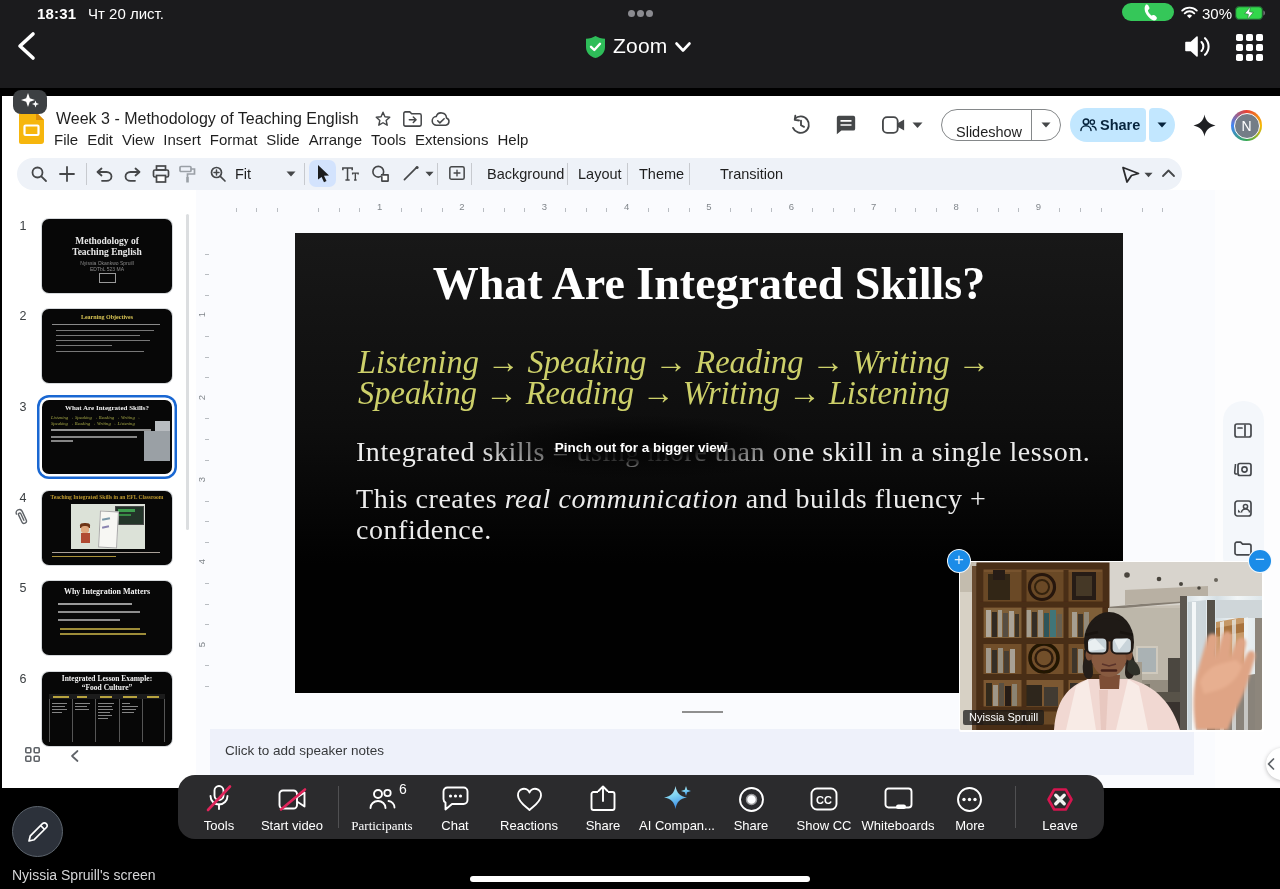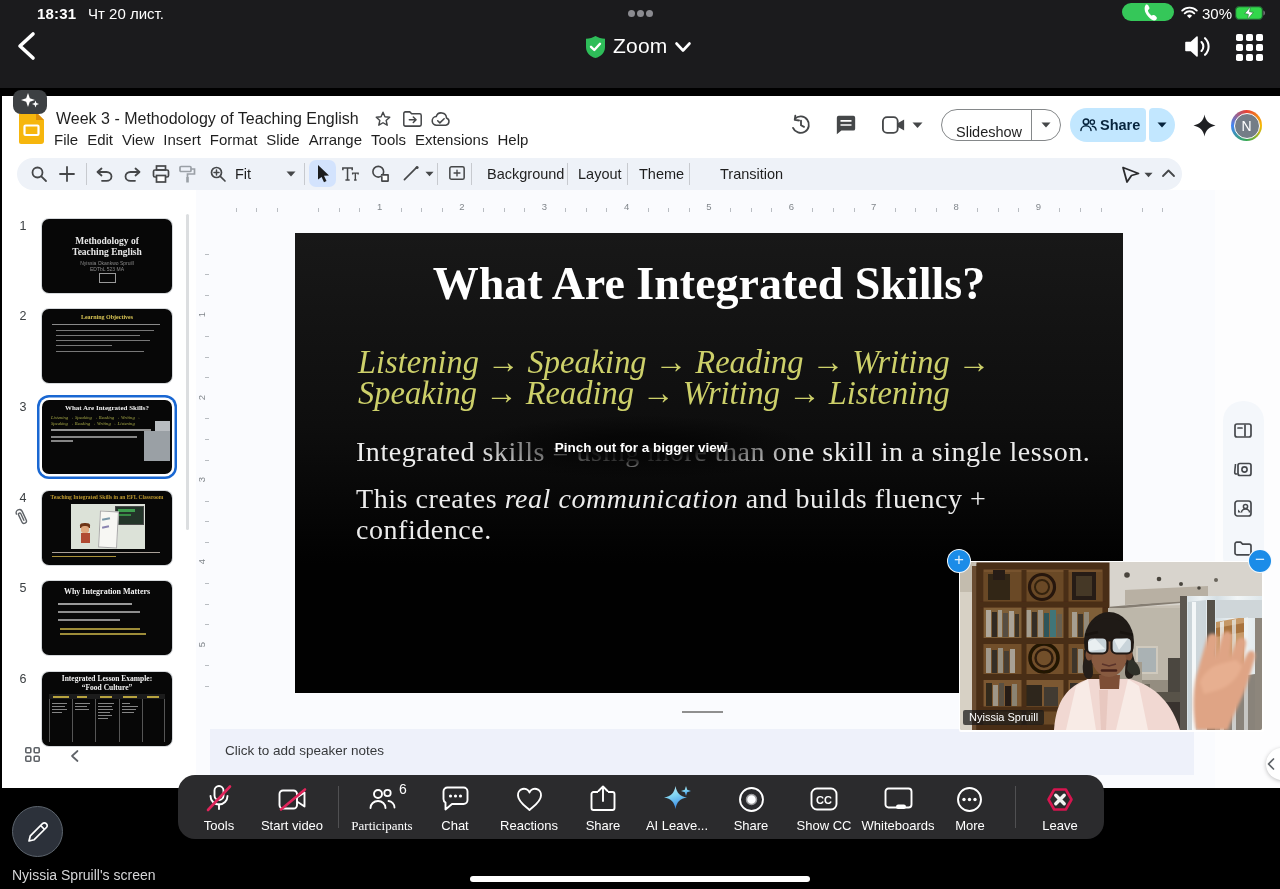--- a/index.html
+++ b/index.html
@@ -476,21 +476,21 @@
 <div class="abs" id="blackbottom"></div>
 <div class="abs" id="ztoolbar"></div>
 <div class="abs zsep" style="left:338px;"></div>
 <div class="abs zsep" style="left:1015px;"></div>
 <div class="abs zlabel" style="left:164px;">Tools</div>
 <div class="abs zlabel" style="left:237px;">Start video</div>
 <div class="abs zlabel" style="left:327px;font-family:Liberation Serif, serif;">Participants</div>
 <div class="abs zlabel" style="left:400px;">Chat</div>
 <div class="abs zlabel" style="left:474px;">Reactions</div>
 <div class="abs zlabel" style="left:548px;">Share</div>
-<div class="abs zlabel" style="left:622px;">AI Leave...</div>
+<div class="abs zlabel" style="left:622px;">AI Compan...</div>
 <div class="abs zlabel" style="left:696px;">Share</div>
 <div class="abs zlabel" style="left:769px;">Show CC</div>
 <div class="abs zlabel" style="left:843px;">Whiteboards</div>
 <div class="abs zlabel" style="left:915px;">More</div>
 <div class="abs zlabel" style="left:1005px;">Leave</div>
 <svg style="left:206px;top:784px;" width="26" height="30" viewBox="0 0 26 30">
   <rect x="8.5" y="2" width="9" height="14" rx="4.5" fill="none" stroke="#fff" stroke-width="1.9"></rect>
   <path d="M4.5,12 a8.5,8.5 0 0 0 17,0" fill="none" stroke="#fff" stroke-width="1.9" stroke-linecap="round"></path>
   <path d="M13,20.5 L13,25" stroke="#fff" stroke-width="1.9" stroke-linecap="round"></path>
   <path d="M2,26 L24,2.5" stroke="#e0255b" stroke-width="2.6" stroke-linecap="round"></path>

